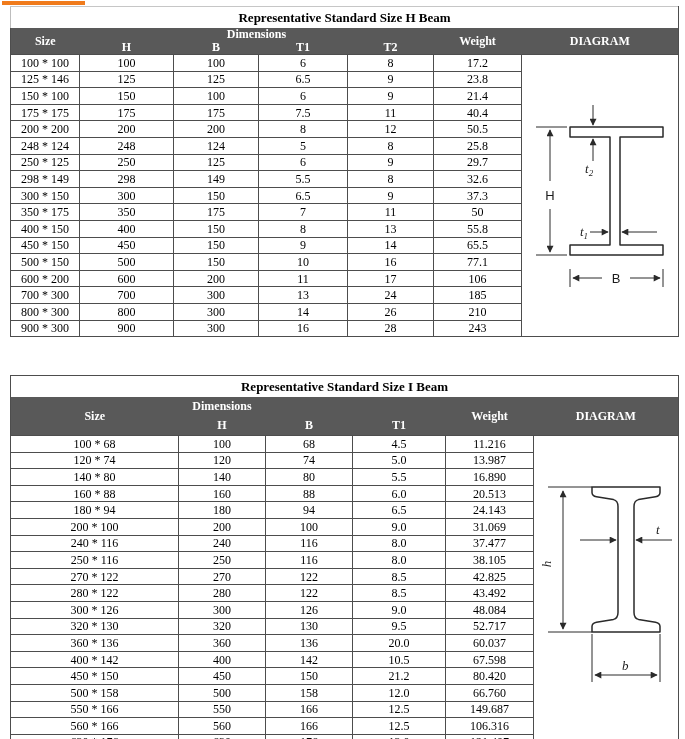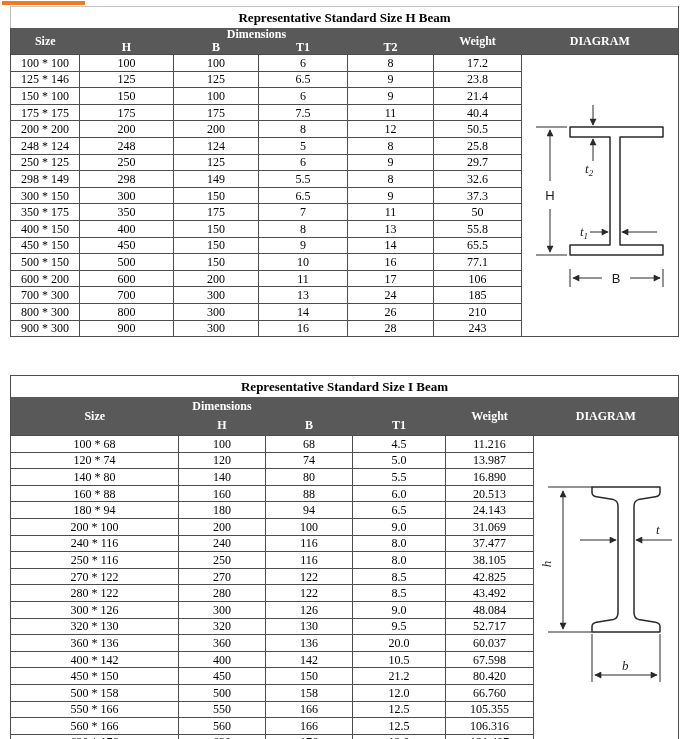--- a/index.html
+++ b/index.html
@@ -406,21 +406,21 @@
           <td>500</td>
           <td>158</td>
           <td>12.0</td>
           <td>66.760</td>
         </tr>
         <tr>
           <td>550 * 166</td>
           <td>550</td>
           <td>166</td>
           <td>12.5</td>
-          <td>105.355</td>
+          <td>149.687</td>
         </tr>
         <tr>
           <td>560 * 166</td>
           <td>560</td>
           <td>166</td>
           <td>12.5</td>
           <td>106.316</td>
         </tr>
         <tr>
           <td>630 * 176</td>

